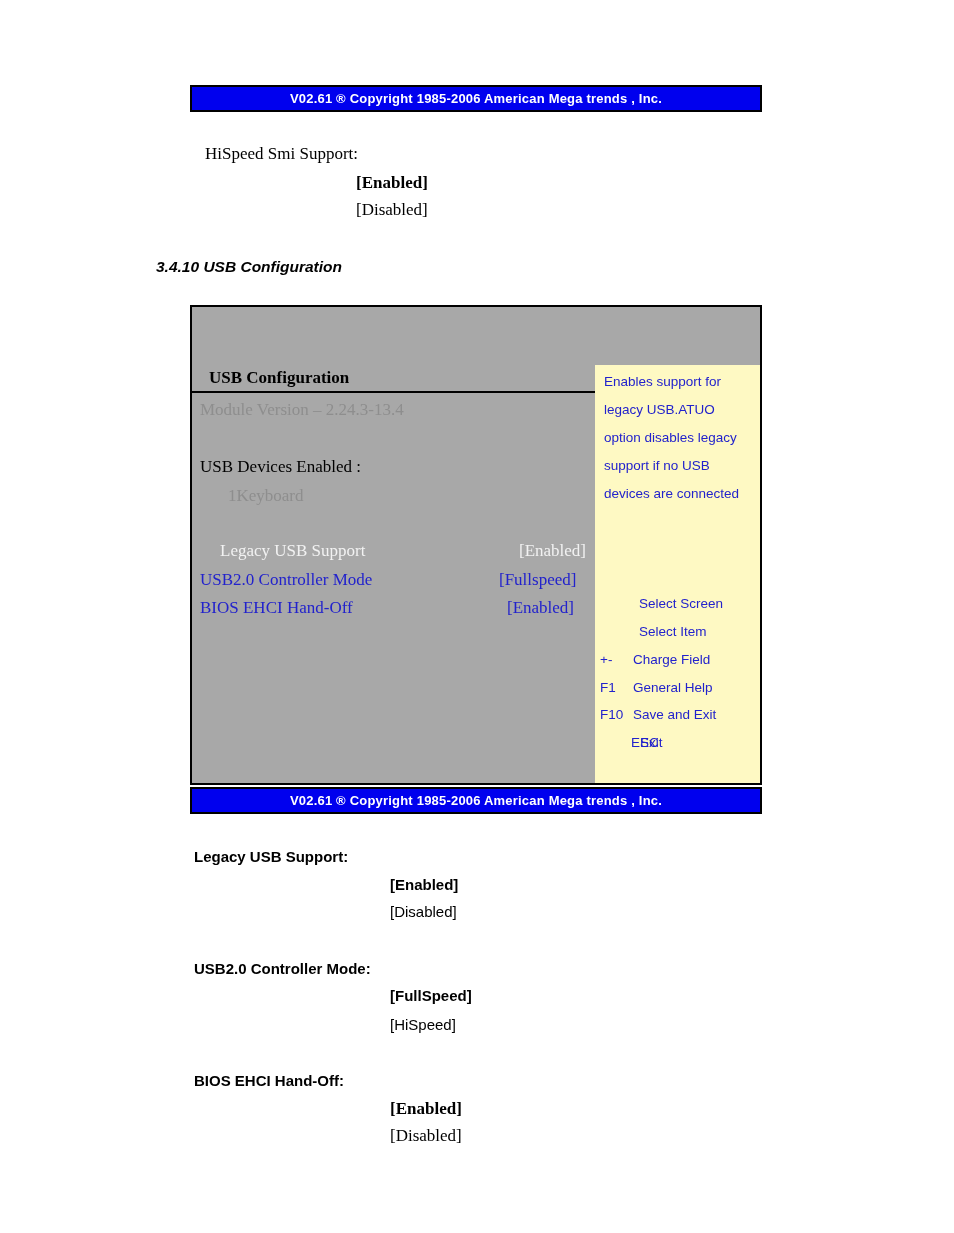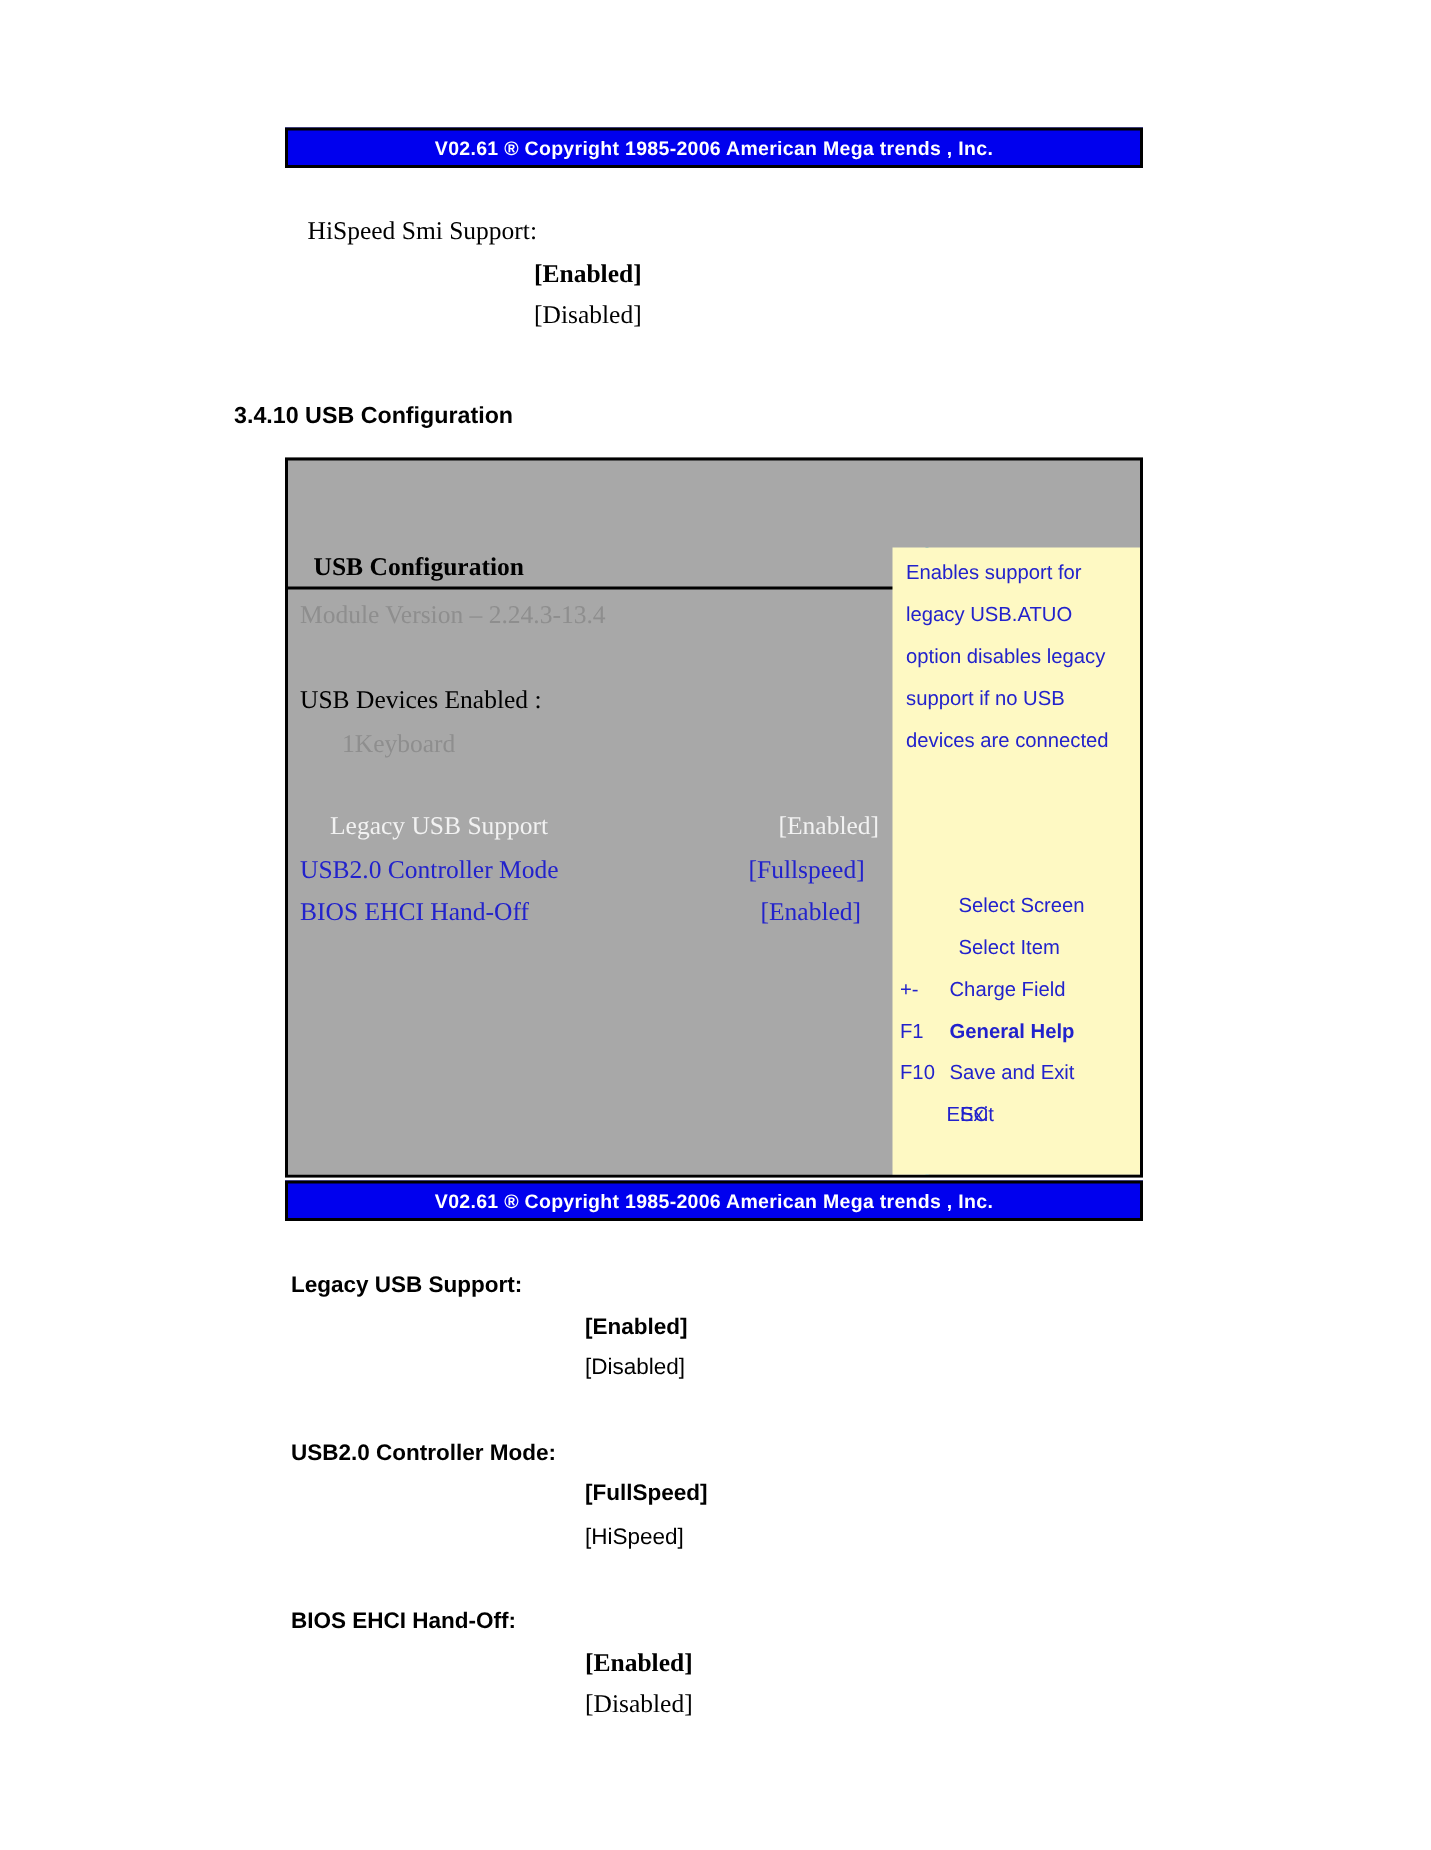--- a/index.html
+++ b/index.html
@@ -214,21 +214,21 @@
 <div class="page">
 
   <div class="amibar" id="top-ami">V02.61 ® Copyright 1985-2006 American Mega trends , Inc.</div>
 
   <div class="abs serif-label" style="left:205px; top:144px;">HiSpeed Smi Support:</div>
 
   <div class="abs serif-bold" style="left:356px; top:173px;">[Enabled]</div>
 
   <div class="abs serif-label" style="left:356px; top:200px;">[Disabled]</div>
 
-  <div class="abs section-title" style="left:156px; top:269px;">3.4.10 USB Configuration</div>
+  <div class="abs section-title" style="left:156px; top:258px;font-style:italic;">3.4.10 USB Configuration</div>
 
   <div class="bios">
 
 
     <div class="bios-body">
 
       <div class="left-pane">
 
         <div class="pane-title-row">
           <div class="pane-title">USB Configuration</div>
@@ -261,21 +261,21 @@
         <div class="legend-key" style="left:10px; top:231px;"></div>
         <div class="legend-lbl" style="left:44px; top:231px;">Select Screen</div>
 
         <div class="legend-key" style="left:10px; top:259px;"></div>
         <div class="legend-lbl" style="left:44px; top:259px;">Select Item</div>
 
         <div class="legend-key" style="left:5px; top:287px;">+-</div>
         <div class="legend-lbl" style="left:38px; top:287px;">Charge Field</div>
 
         <div class="legend-key" style="left:5px; top:315px;">F1</div>
-        <div class="legend-lbl" style="left:38px; top:315px;font-weight:bold;">General Help</div>
+        <div class="legend-lbl" style="left:38px; top:315px;">General Help</div>
 
         <div class="legend-key" style="left:5px; top:342px;">F10</div>
         <div class="legend-lbl" style="left:38px; top:342px;">Save and Exit</div>
 
         <div class="legend-key" style="left:5px; top:370px;margin-left:31px;">ESC</div>
         <div class="legend-lbl" style="left:45px; top:370px;">Exit</div>
       </div>
     </div>
   </div>
 

